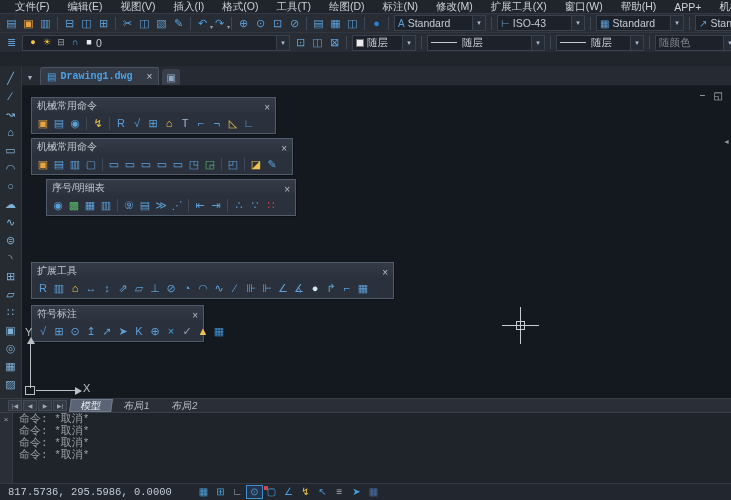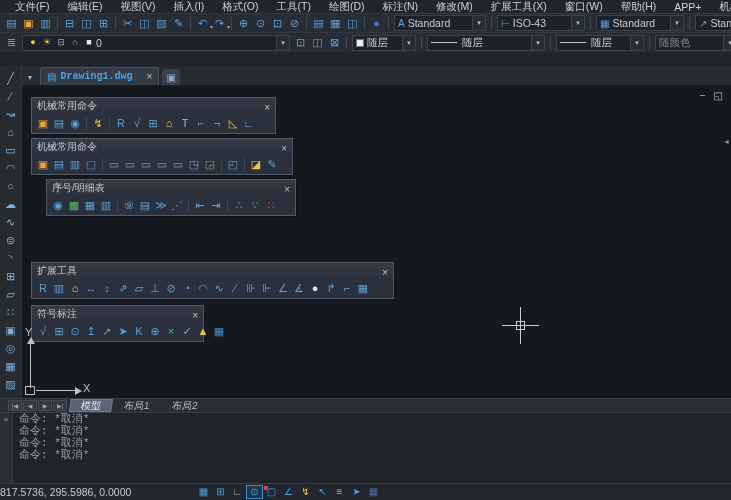--- a/index.html
+++ b/index.html
@@ -112,21 +112,21 @@
     flex-direction:column; align-items:center; padding-top:2px; }
   .cmdclose { font-size:8px; color:#9aa2ac; }
   .cmdbody { flex:1; display:flex; flex-direction:column; padding-left:6px; }
   .cmdline { font-family:"Liberation Mono", monospace; font-size:11px; line-height:12px; color:#9ba1a9; }
   .cmdprompt { margin-top:auto; border-top:1px solid #3a404a; padding:2px 0 3px 0;
     font-family:"Liberation Mono", monospace; font-size:11px; color:#9ba1a9; }
 
   
   .statusbar { position:absolute; left:0; right:0; bottom:0; height:17px; background:#22262e;
     border-top:1px solid #343a44; display:flex; align-items:center; }
-  .coords { font-size:10.5px; color:#c2cbd8; padding-left:0; white-space:nowrap; }
+  .coords { font-size:10.5px; color:#c2cbd8; padding-left:8px; white-space:nowrap;font-family:Liberation Mono, monospace; }
   .sicons { position:absolute; left:195px; top:1px; display:flex; }
   .sicons .ticon { width:17px; height:14px; font-size:10px; }
   .ticon.active { border:1px solid #3f8fd0; background:#253248; }
   .ticon.marked::before { content:""; position:absolute; left:1px; top:1px; width:4px; height:4px;
     background:#d64541; }
 </style>
 </head>
 <body>
 
 <div class="app">

